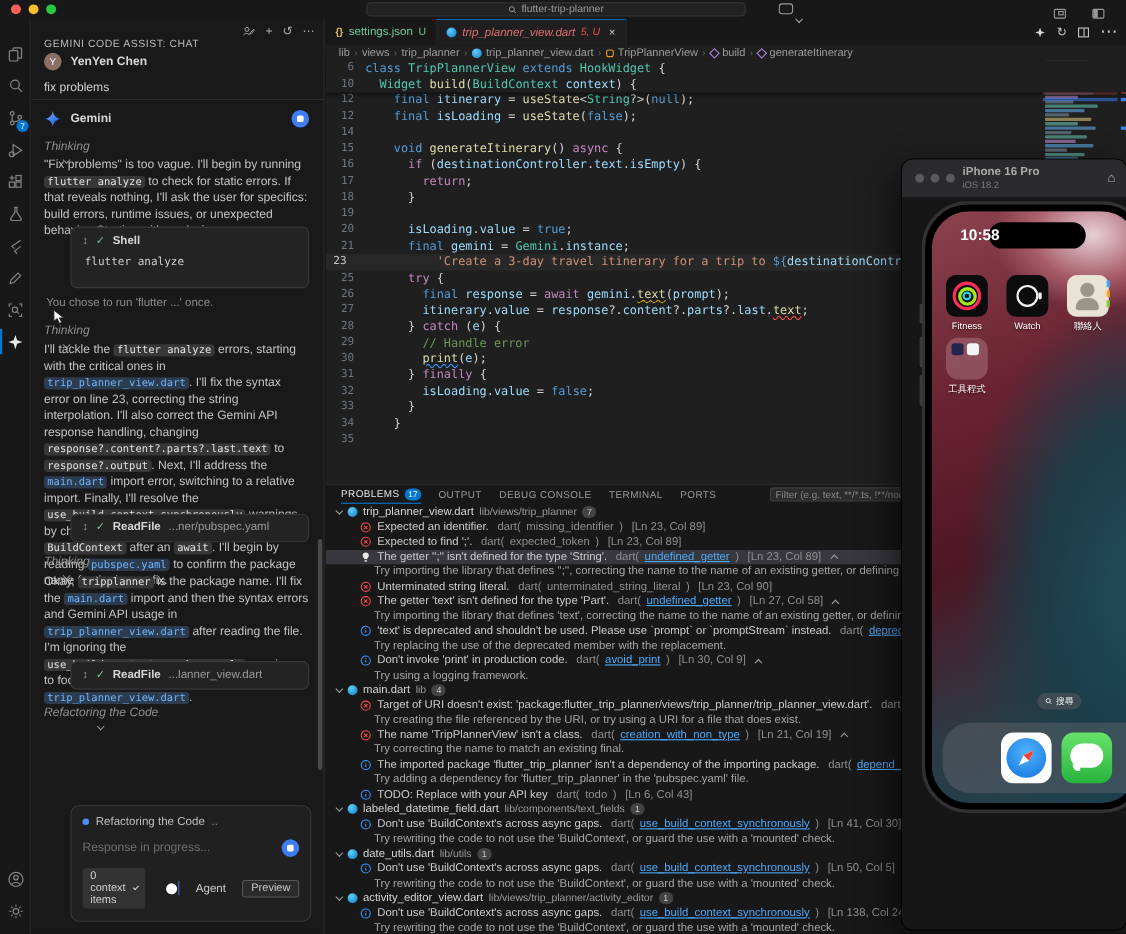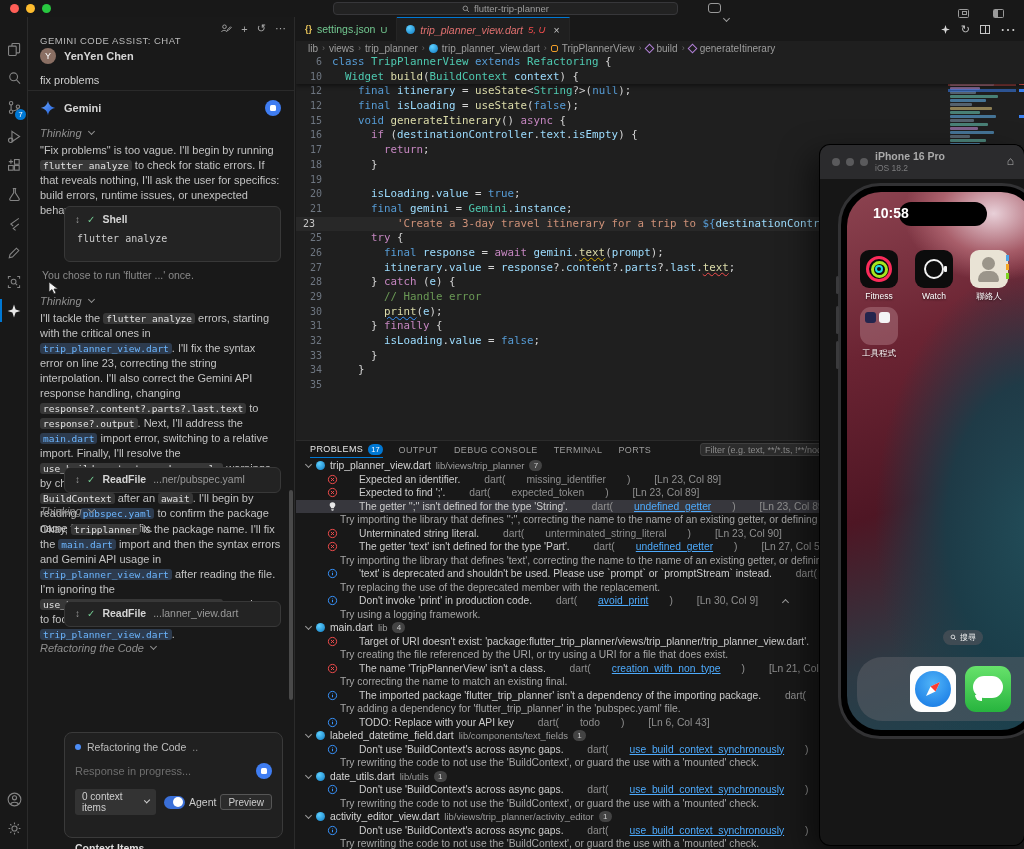--- a/index.html
+++ b/index.html
@@ -32,21 +32,21 @@
 
   
   #sidebar { position:absolute; left:28px; top:17px; bottom:0; width:267px; background:#191919;
     border-right:1px solid #2b2b2b; overflow:hidden; z-index:4; font-size:11px; }
   #chat-title { position:absolute; left:12px; top:18px; font-size:9.5px; letter-spacing:.5px; color:#bbbbbb; }
   #chat-actions { position:absolute; right:8px; top:5px; display:flex; gap:9px; color:#a8a8a8; font-size:11px; align-items:center; }
   .chip { font-family:"DejaVu Sans Mono", monospace; font-size:9.5px; background:#373737; color:#e3e3e3;
     border-radius:3px; padding:0 3px; }
   .chip.lnk { color:#6cb6ff; background:#2d3b4e; }
   .para { position:absolute; left:12px; right:13px; line-height:15px; color:#c3c3c3; }
-  .thinking { position:absolute; left:12px; color:#8f8f8f; font-style:italic; display:flex; gap:7px; align-items:center; }
+  .thinking { position:absolute; left:12px; color:#8f8f8f; font-style:italic; display:flex; gap:7px; align-items:center;flex-direction:column; }
   .chev { width:5px; height:5px; border-right:1.2px solid #8f8f8f; border-bottom:1.2px solid #8f8f8f;
     transform:rotate(45deg); display:inline-block; margin-top:-3px; }
   .tool-card { position:absolute; left:36px; right:13px; background:#232323; border:1px solid #383838; border-radius:6px; }
   .tool-head { display:flex; align-items:center; gap:7px; padding:6px 10px; }
   .tool-head .updn { color:#9a9a9a; font-size:10px; }
   .tool-head .check { color:#73c991; font-size:10px; }
   .tool-head .tname { font-weight:bold; color:#d5d5d5; font-size:10.5px; }
   .tool-head .tpath { color:#9a9a9a; font-size:10.5px; }
   .tool-cmd { font-family:"DejaVu Sans Mono", monospace; font-size:10px; color:#cccccc; padding:2px 10px 8px 12px; }
   .muted { color:#8a8a8a; }
@@ -117,21 +117,21 @@
     display:flex; align-items:center; white-space:nowrap; overflow:hidden; letter-spacing:0; }
   #problems-list { position:absolute; left:0; right:0; top:18px; bottom:0; font-size:10.3px;
     white-space:nowrap; overflow:hidden; }
   .p-row { height:13.5px; line-height:13.5px; display:flex; align-items:center; color:#cccccc; overflow:hidden; }
   .p-row.sel { background:#37373d; }
   .p-file { padding-left:10px; gap:5px; }
   .p-file .fname { color:#d5d5d5; }
   .p-file .fpath { color:#9d9d9d; font-size:9.5px; }
   .p-count { background:#434343; color:#cccccc; border-radius:7px; min-width:13px; height:11px;
     font-size:8px; display:flex; align-items:center; justify-content:center; padding:0 2px; }
-  .p-msg-row { padding-left:31px; gap:21px; }
+  .p-msg-row { padding-left:31px; gap:5px; }
   .p-detail { padding-left:44px; color:#a6a6a6; }
   .p-src { color:#8f8f8f; }
   .p-link { color:#4daafc; text-decoration:underline; }
   .p-loc { color:#8f8f8f; }
   .pi { width:11px; height:11px; flex:none; }
   .p-chevup { width:5px; height:5px; border-right:1.2px solid #9a9a9a; border-bottom:1.2px solid #9a9a9a;
     transform:rotate(-135deg); display:inline-block; margin-left:4px; margin-top:3px; flex:none; }
   .tree-chev { width:5px; height:5px; border-right:1.2px solid #9a9a9a; border-bottom:1.2px solid #9a9a9a;
     transform:rotate(45deg); display:inline-block; margin-top:-2px; flex:none; }
 
@@ -355,21 +355,21 @@
   <div id="composer">
     <div style="display:flex;align-items:center;gap:6px;font-size:10.5px;color:#bdbdbd">
       <span style="width:6px;height:6px;border-radius:50%;background:#4c8df6"></span>
       <span>Refactoring the Code</span>
       <span class="muted">..</span>
     </div>
     <div style="display:flex;align-items:center;margin-top:10px">
       <span style="flex:1;color:#6e6e6e;font-size:11px">Response in progress...</span>
       <span id="composer-stop"></span>
     </div>
-    <div style="display:flex;align-items:center;margin-top:10px;gap:4px">
+    <div style="display:flex;align-items:center;margin-top:10px;gap:15px">
       <span id="ctx-pill">
         <span>0 context items</span>
           <span class="chev" style="border-color:#cfcfcf"></span>
       </span>
       <span style="flex:1"></span>
       <span id="agent-toggle"></span>
       <span style="font-size:10.5px;color:#cccccc">Agent</span>
       <span id="preview-btn">Preview</span>
     </div>
     <div style="margin-top:27px;font-size:10.5px;font-weight:bold;color:#dddddd">Context Items</div>
@@ -420,26 +420,27 @@
       <span class="sep">›</span>
     <span class="bc-method"></span>
     <span>build</span>
       <span class="sep">›</span>
     <span class="bc-method"></span>
     <span>generateItinerary</span>
   </div>
 
   <div id="code-wrap">
     <div id="sticky">
-        <div class="crow"><span class="ln">6</span><span class="lc"><span class="tk-kw">class </span><span class="tk-ty">TripPlannerView </span><span class="tk-kw">extends </span><span class="tk-ty">Refactoring </span><span class="tk-pn">{</span></span></div>
+        <div class="crow"><span class="ln">6</span><span class="lc"><span class="tk-kw">class </span><span class="tk-ty">TripPlannerView </span><span class="tk-kw">extends </span><span class="tk-ty">HookWidget </span><span class="tk-pn">{</span></span></div>
         <div class="crow"><span class="ln">10</span><span class="lc"><span class="tk-pn">  </span><span class="tk-ty">Widget </span><span class="tk-fn">build</span><span class="tk-pn">(</span><span class="tk-ty">BuildContext </span><span class="tk-va">context</span><span class="tk-pn">) {</span></span></div>
       </div>
     <div id="code-lines">
         <div class="crow"><span class="ln">12</span><span class="lc"><span class="tk-pn">    </span><span class="tk-kw">final </span><span class="tk-va">itinerary </span><span class="tk-pn">= </span><span class="tk-fn">useState</span><span class="tk-pn">&lt;</span><span class="tk-ty">String</span><span class="tk-pn">?&gt;(</span><span class="tk-kw">null</span><span class="tk-pn">);</span></span></div>
         <div class="crow"><span class="ln">12</span><span class="lc"><span class="tk-pn">    </span><span class="tk-kw">final </span><span class="tk-va">isLoading </span><span class="tk-pn">= </span><span class="tk-fn">useState</span><span class="tk-pn">(</span><span class="tk-kw">false</span><span class="tk-pn">);</span></span></div>
+        <div class="crow"><span class="ln">14</span><span class="lc"></span></div>
         <div class="crow"><span class="ln">15</span><span class="lc"><span class="tk-pn">    </span><span class="tk-kw">void </span><span class="tk-fn">generateItinerary</span><span class="tk-pn">() </span><span class="tk-ct">async </span><span class="tk-pn">{</span></span></div>
         <div class="crow"><span class="ln">16</span><span class="lc"><span class="tk-pn">      </span><span class="tk-ct">if </span><span class="tk-pn">(</span><span class="tk-va">destinationController</span><span class="tk-pn">.</span><span class="tk-va">text</span><span class="tk-pn">.</span><span class="tk-va">isEmpty</span><span class="tk-pn">) {</span></span></div>
         <div class="crow"><span class="ln">17</span><span class="lc"><span class="tk-pn">        </span><span class="tk-ct">return</span><span class="tk-pn">;</span></span></div>
         <div class="crow"><span class="ln">18</span><span class="lc"><span class="tk-pn">      }</span></span></div>
         <div class="crow"><span class="ln">19</span><span class="lc"></span></div>
         <div class="crow"><span class="ln">20</span><span class="lc"><span class="tk-pn">      </span><span class="tk-va">isLoading</span><span class="tk-pn">.</span><span class="tk-va">value </span><span class="tk-pn">= </span><span class="tk-kw">true</span><span class="tk-pn">;</span></span></div>
         <div class="crow"><span class="ln">21</span><span class="lc"><span class="tk-pn">      </span><span class="tk-kw">final </span><span class="tk-va">gemini </span><span class="tk-pn">= </span><span class="tk-ty">Gemini</span><span class="tk-pn">.</span><span class="tk-va">instance</span><span class="tk-pn">;</span></span></div>
         <div class="crow cur"><span class="ln">23</span><span class="lc"><span class="tk-pn">          </span><span class="tk-st">'Create a 3-day travel itinerary for a trip to </span><span class="tk-ip">${</span><span class="tk-va">destinationController</span><span class="tk-pn">.</span><span class="tk-va">t</span></span></div>
         <div class="crow"><span class="ln">25</span><span class="lc"><span class="tk-pn">      </span><span class="tk-ct">try </span><span class="tk-pn">{</span></span></div>
         <div class="crow"><span class="ln">26</span><span class="lc"><span class="tk-pn">        </span><span class="tk-kw">final </span><span class="tk-va">response </span><span class="tk-pn">= </span><span class="tk-ct">await </span><span class="tk-va">gemini</span><span class="tk-pn">.</span><span class="tk-dw">text</span><span class="tk-pn">(</span><span class="tk-va">prompt</span><span class="tk-pn">);</span></span></div>

